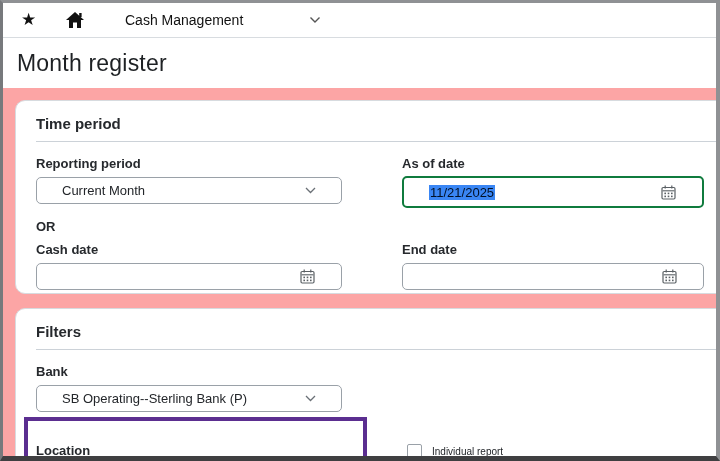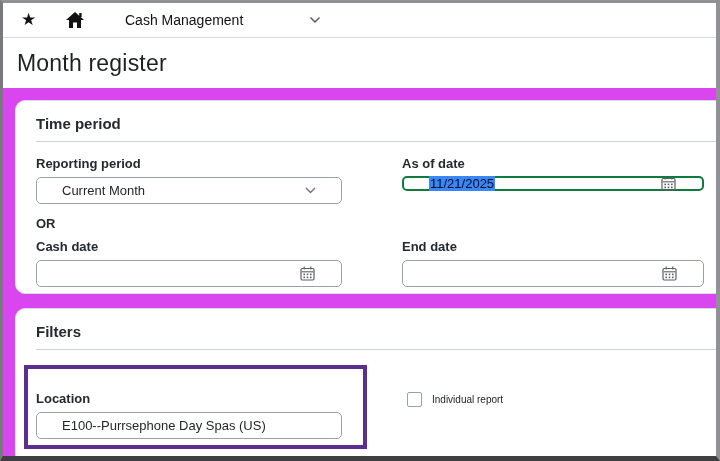--- a/index.html
+++ b/index.html
@@ -26,21 +26,21 @@
   .home-ic{ position:absolute; left:62px; top:7px; cursor:pointer; }
   .appmenu-label{ position:absolute; left:122px; top:9px; font-size:14px; font-weight:400; color:#111; cursor:pointer; }
   .appmenu-chevron{ position:absolute; left:306px; top:13px; cursor:pointer; }
 
   
   .page-header{ height:50px; flex:0 0 50px; background:#ffffff; display:flex; align-items:center; padding-left:14px; }
   .page-title{ font-size:23px; font-weight:400; color:#1e2124; letter-spacing:.2px; }
 
   
   .page-body{
-    flex:1 1 auto; background:#d946ef;
+    flex:1 1 auto; background:#fca5a5;
     padding:12px 0 0 12px; overflow:hidden;
     display:flex; flex-direction:column; gap:14px;
   }
   .card{
     background:#ffffff; border:1px solid #d7dbdf;
     border-radius:10px; margin-right:-14px; padding:10px 20px 0 20px;
   }
   .card.time{ height:194px; flex:0 0 194px; }
   .card.filters{ flex:1 1 auto; margin-bottom:-8px; }
 
@@ -57,21 +57,21 @@
 
   .control{
     height:27px; width:100%;
     border:1px solid #9aa1a8; border-radius:5px;
     background:#fff; display:flex; align-items:center;
     padding:0 25px; font-size:13px; color:#23262a;
     cursor:pointer;
   }
   .control .val{ flex:1 1 auto; white-space:nowrap; overflow:hidden; }
   .control.focused{
-    border:2px solid var(--focus-green, #0f7b3d); height:15px; margin:-1px 0;
+    border:2px solid var(--focus-green, #0f7b3d); height:32px; margin:-1px 0;
   }
   .sel-text{
     background:var(--selection-blue, #3a86f4); color:#001026; padding:0 1px;
   }
 
   .chev{ flex:0 0 auto; margin-left:6px; }
   .cal{ flex:0 0 auto; margin-left:6px; }
 
   
   .hl-box{
@@ -206,20 +206,31 @@
             </span>
           </div>
         </div>
       </div>
     </div>
 
     <div class="card filters">
       <div class="section-title">Filters</div>
 
       <div class="grid2">
+        <div>
+          <span class="field-label">Bank</span>
+          <div class="control">
+            <span class="val">SB Operating--Sterling Bank (P)</span>
+            <span class="chev">
+              <svg width="11" height="7" viewBox="0 0 11 7">
+                  <path d="M1 1 L5.5 5.5 L10 1" fill="none" stroke="#6a7076" stroke-width="1.3"></path>
+                </svg>
+            </span>
+          </div>
+        </div>
         <div></div>
       </div>
 
       <div class="grid2">
         <div>
           <div class="hl-box">
             <span class="field-label">Location</span>
             <div class="control">
               <span class="val">E100--Purrsephone Day Spas (US)</span>
 

